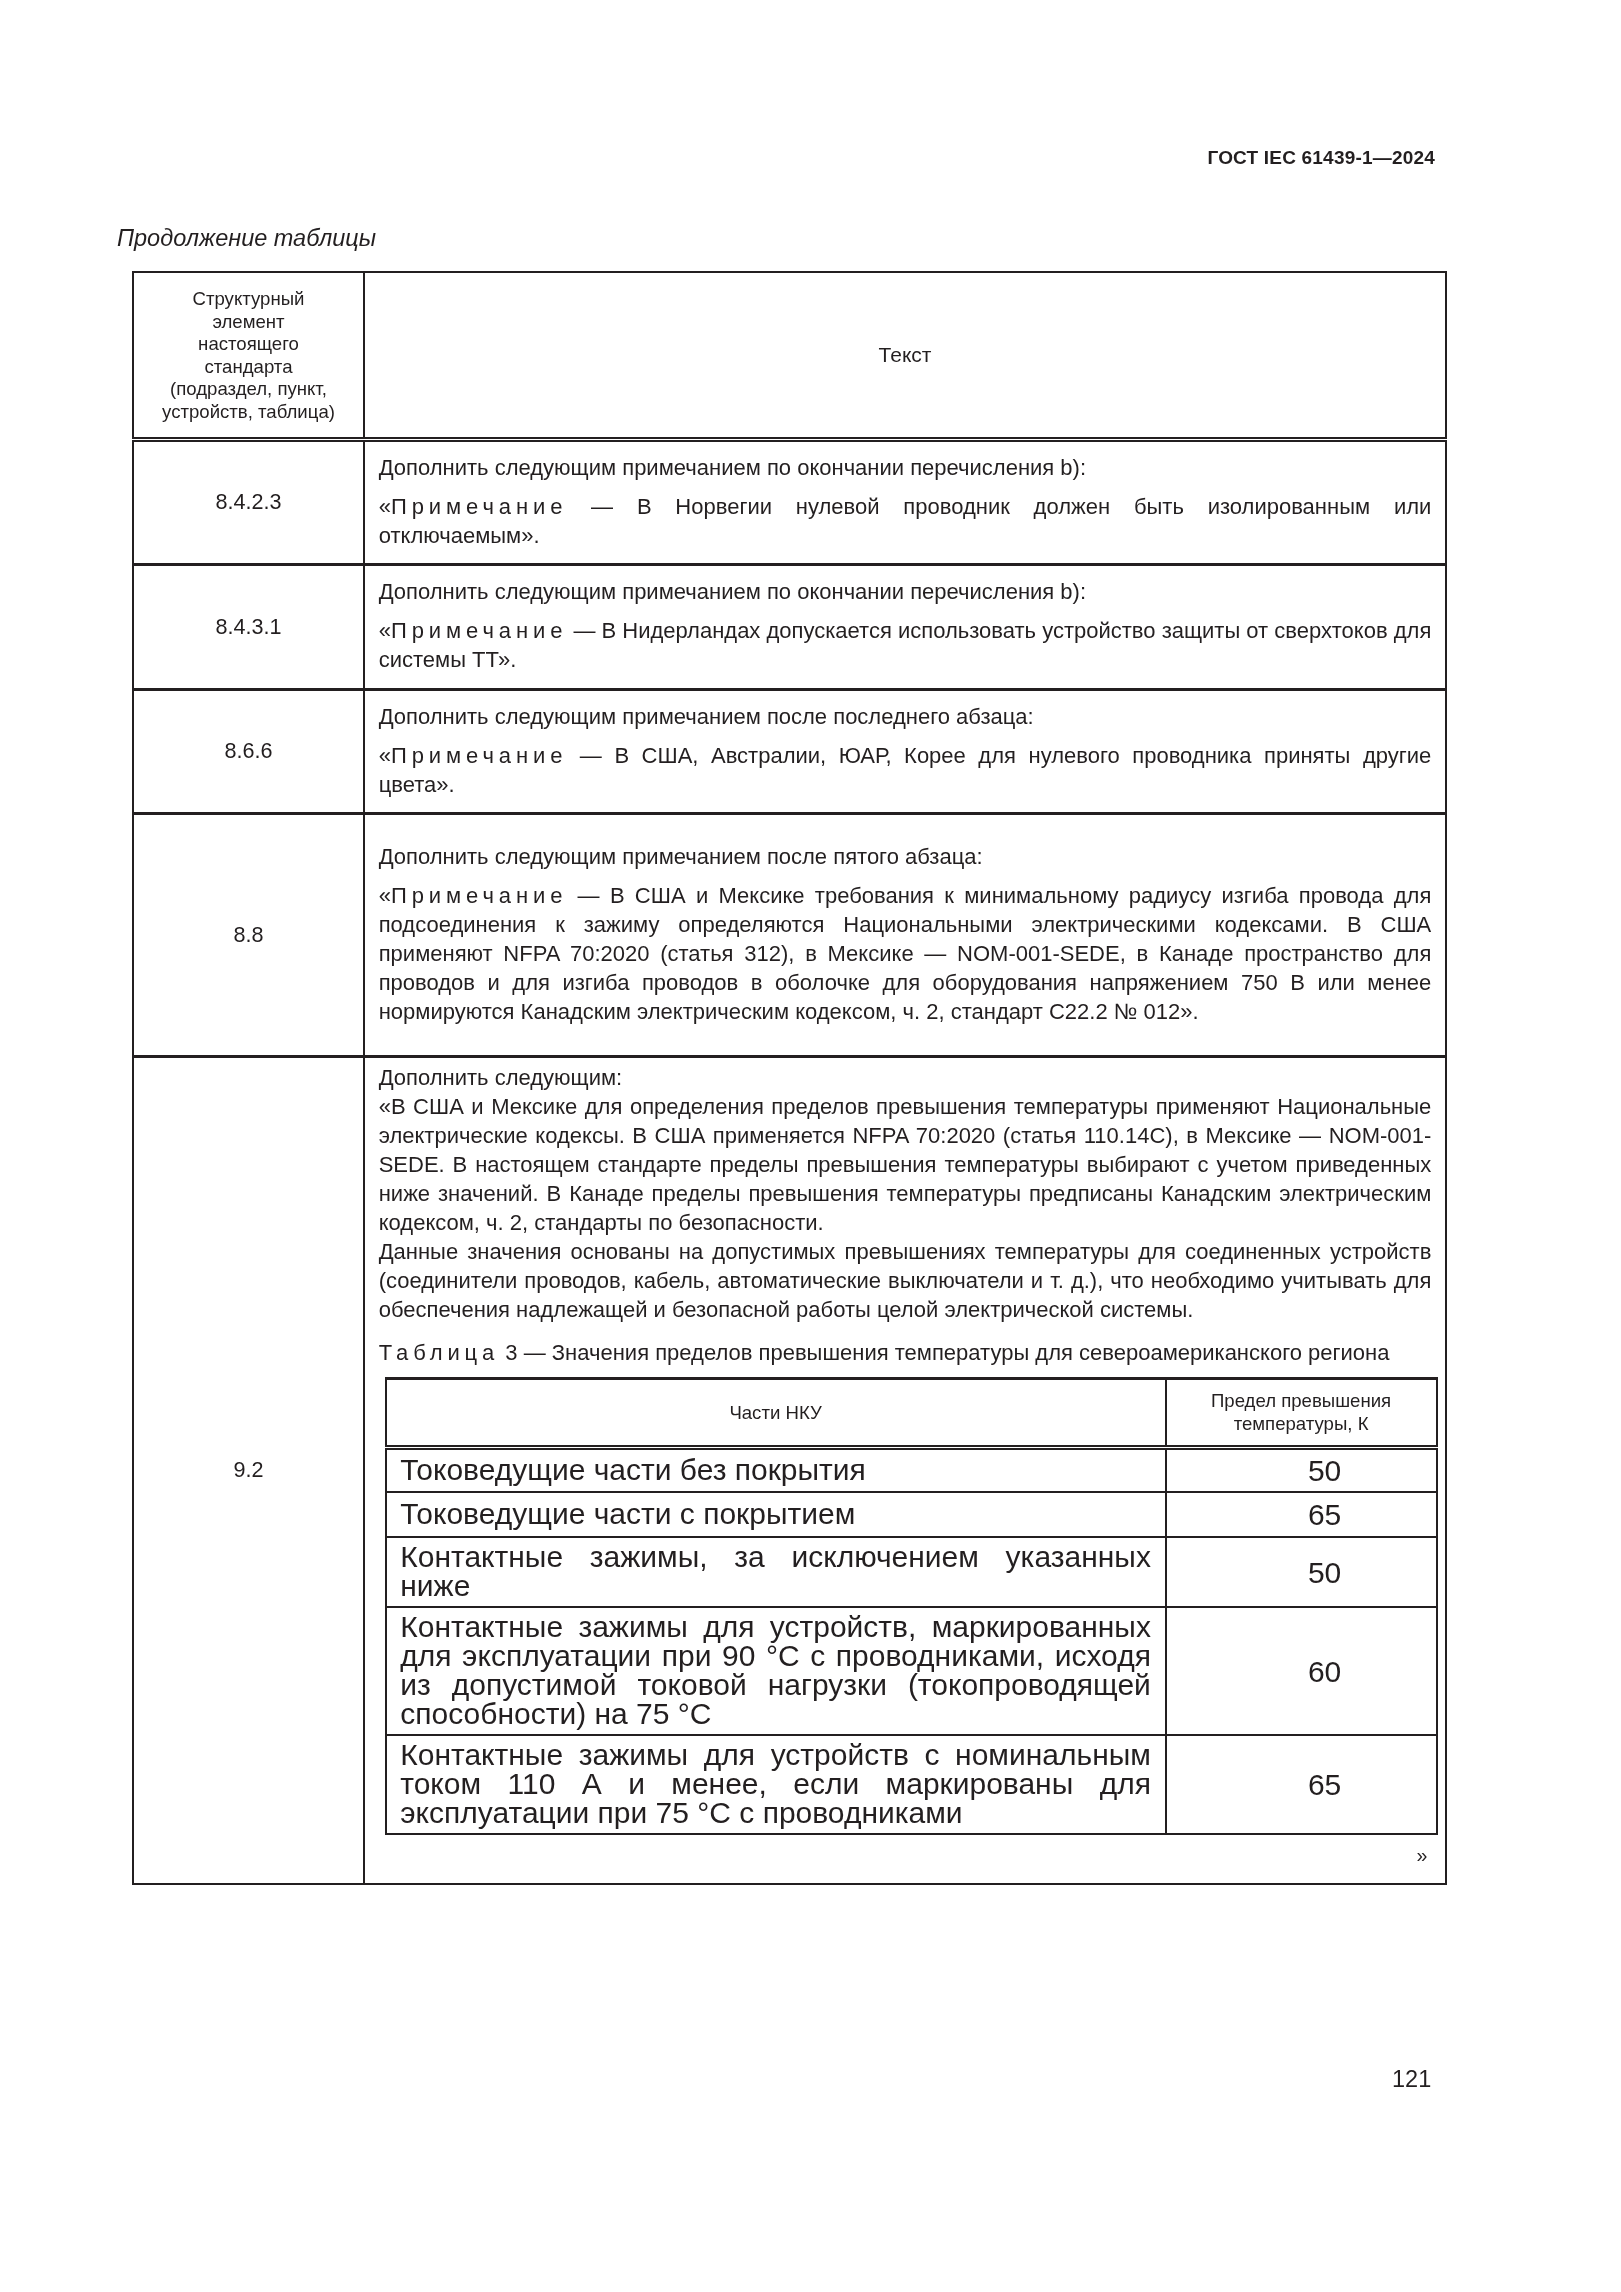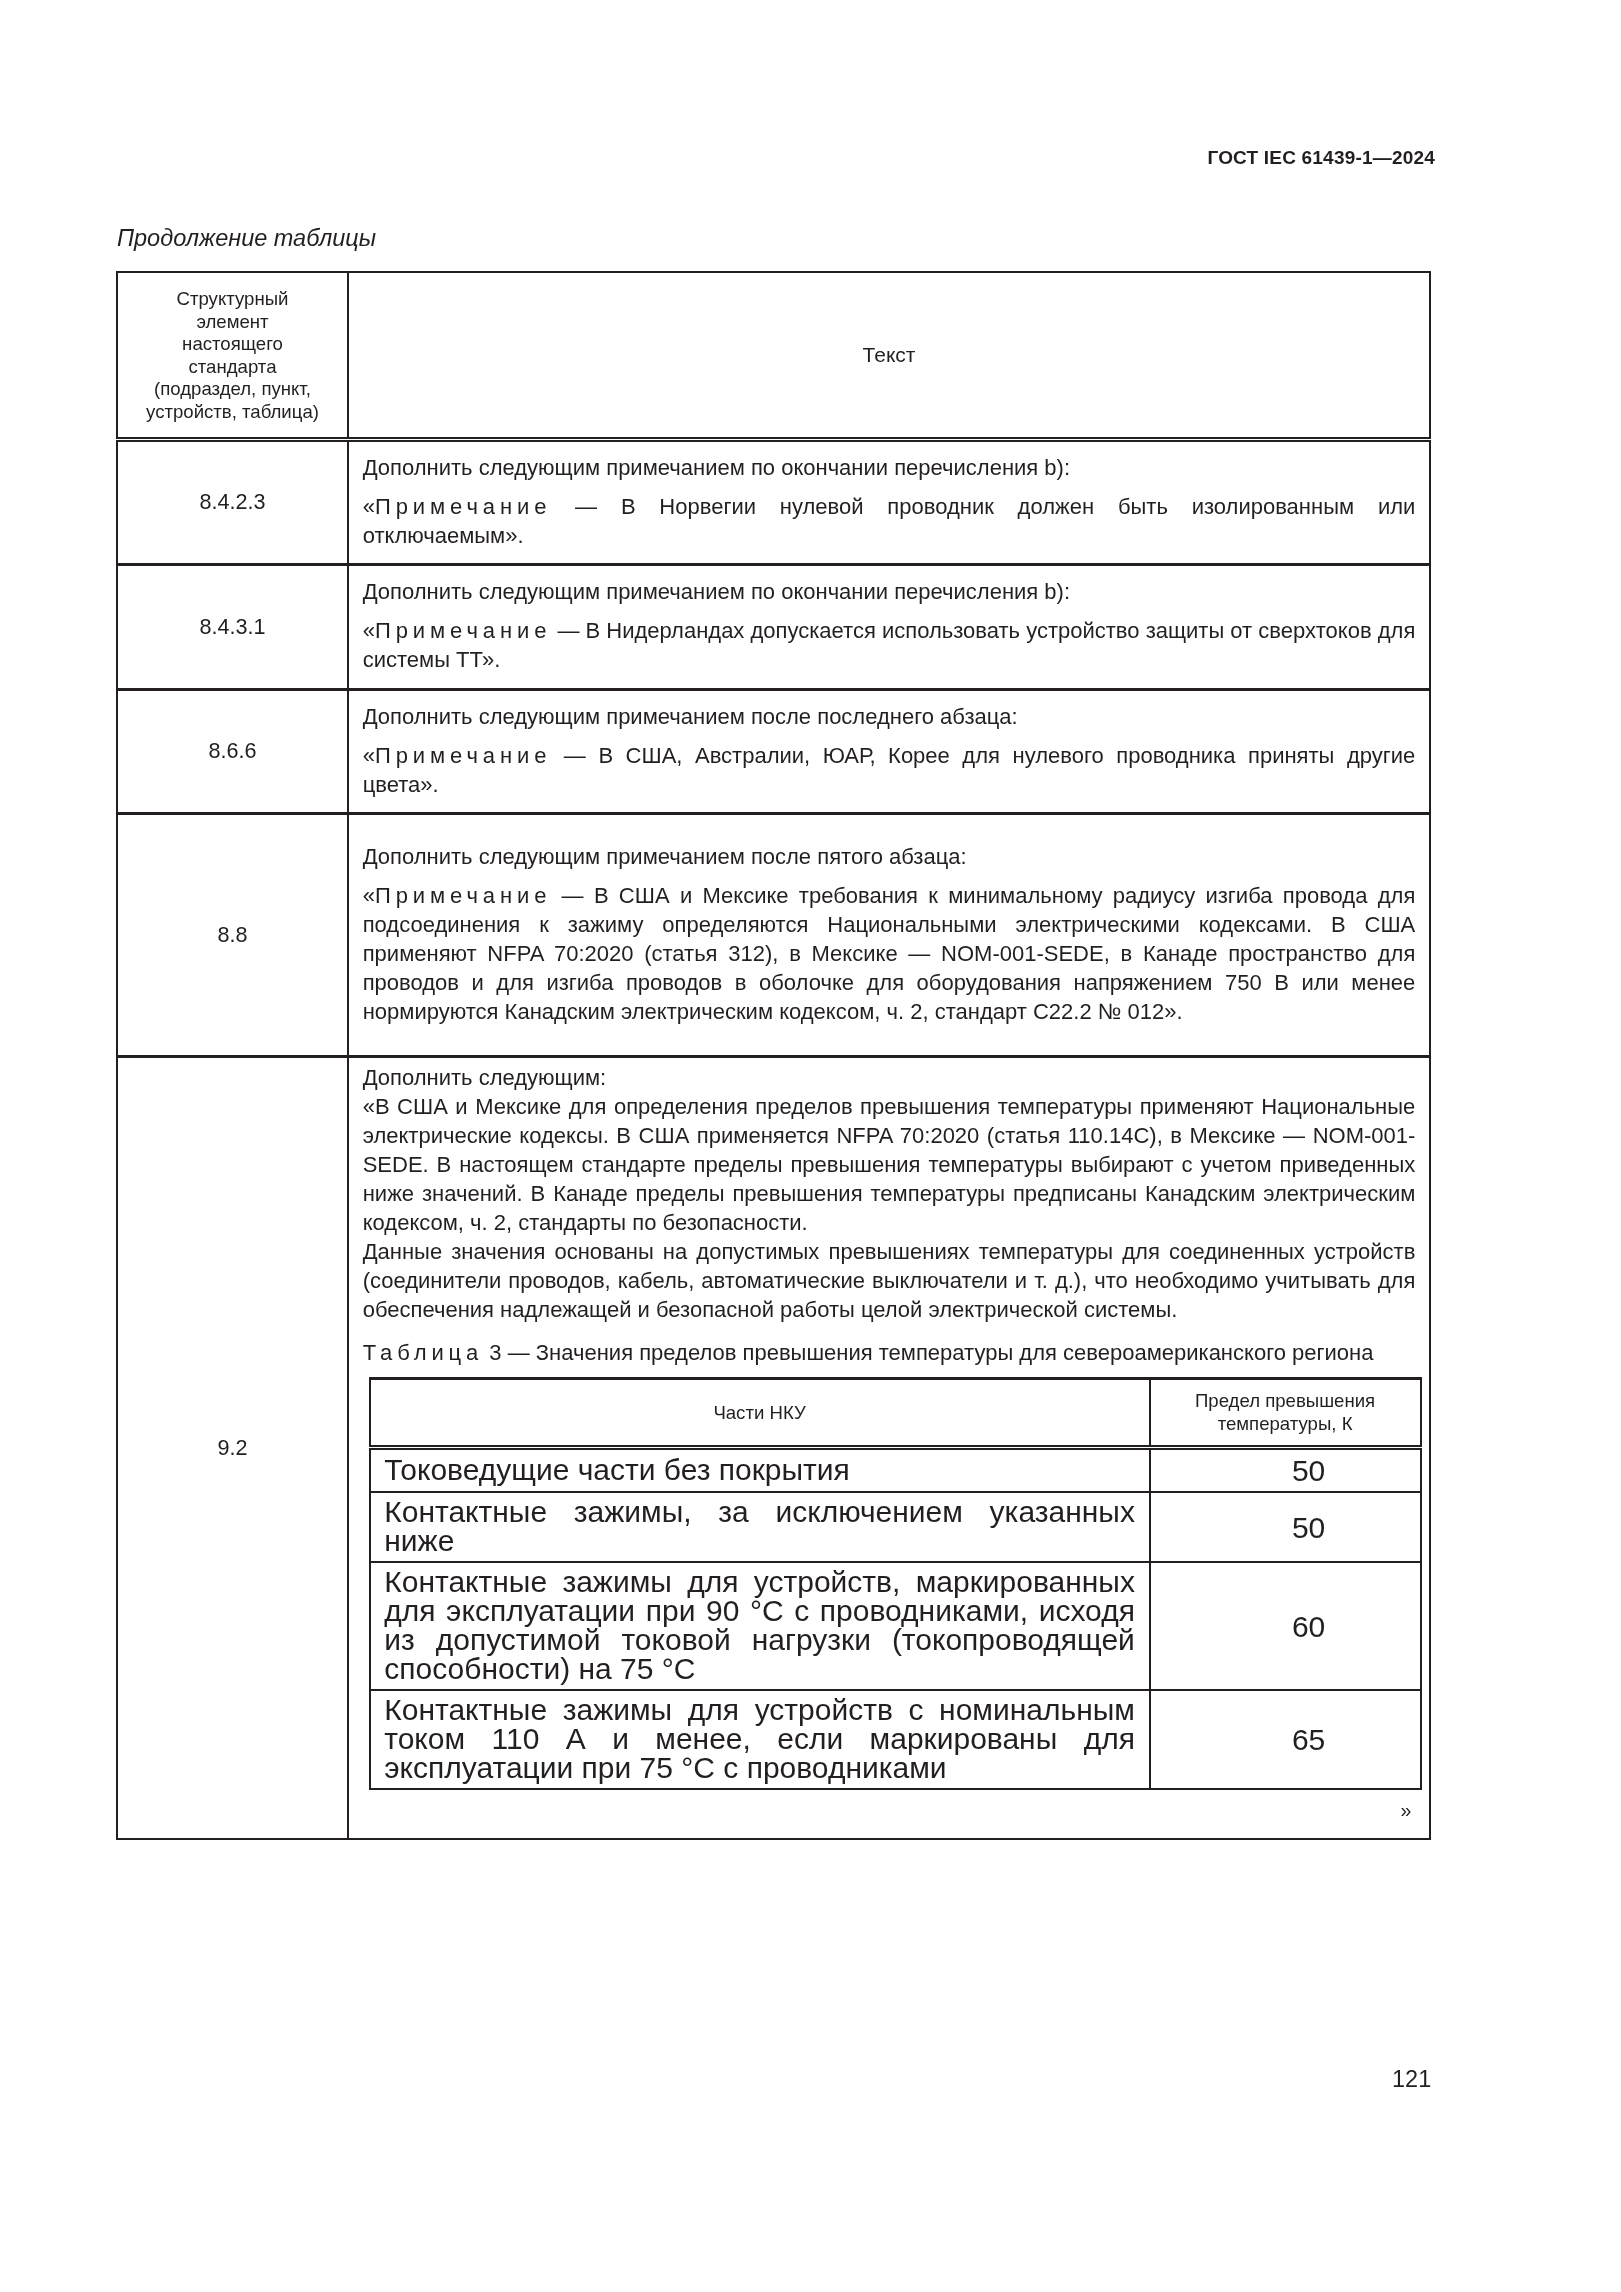--- a/index.html
+++ b/index.html
@@ -9,21 +9,21 @@
   }
   .doc-code {
     position: absolute; right: 186px; top: 147px;
     font-size: 19px; font-weight: bold; letter-spacing: 0.2px;
   }
   .continuation {
     position: absolute; left: 117px; top: 225px;
     font-size: 23.5px; font-style: italic;
   }
   .main-table {
-    position: absolute; left: 116px; top: 271px; width: 1313px;
+    position: absolute; left: 132px; top: 271px; width: 1313px;
     border-collapse: collapse; table-layout: fixed;
     border: 2.9px solid #231f20;
   }
   .main-table td { border: 2px solid #231f20; vertical-align: middle; }
   .main-table col.c1 { width: 231px; }
   .main-table col.c2 { width: 1082px; }
   .hdr-left {
     text-align: center; font-size: 18.6px; line-height: 22.5px;
     padding: 11.8px 7.8px 9.8px 7.8px; height: 142px;
   }
@@ -128,20 +128,24 @@
               </colgroup>
           <tbody>
                 <tr class="ihdr">
             <td>Части НКУ</td>
             <td style="padding:0 2px">Предел превышения температуры, К</td>
           </tr>
           <tr class="irow" style="height:45px">
             <td class="part">Токоведущие части без покрытия</td>
             <td class="val">50</td>
           </tr>
+          <tr class="irow" style="height:45px">
+            <td class="part">Токоведущие части с покрытием</td>
+            <td class="val">65</td>
+          </tr>
           <tr class="irow" style="height:35px">
             <td class="part">Контактные зажимы, за исключением указанных ниже</td>
             <td class="val">50</td>
           </tr>
           <tr class="irow">
             <td class="part">Контактные зажимы для устройств, маркированных для эксплуатации при 90 °С с проводниками, исходя из допустимой токовой нагрузки (токопроводящей способности) на 75 °С</td>
             <td class="val">60</td>
           </tr>
           <tr class="irow">
             <td class="part">Контактные зажимы для устройств с номинальным током 110 А и менее, если маркированы для эксплуатации при 75 °С с проводниками</td>

